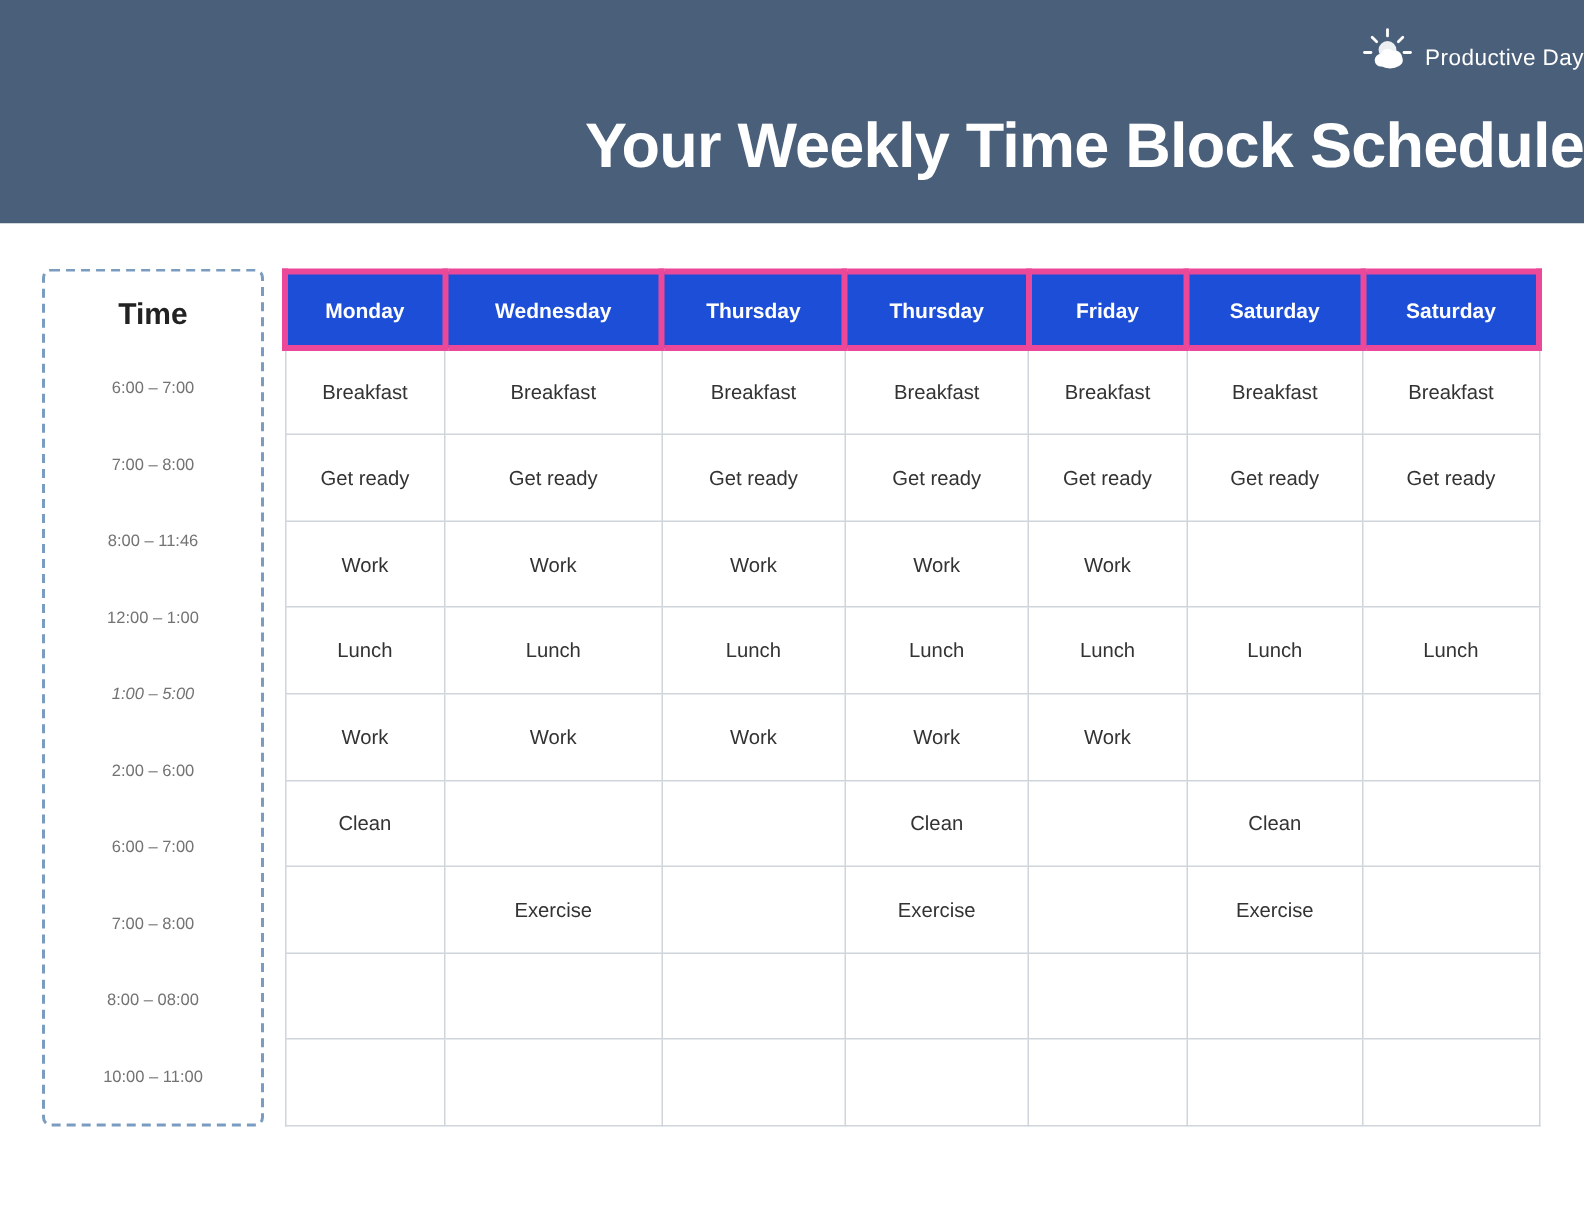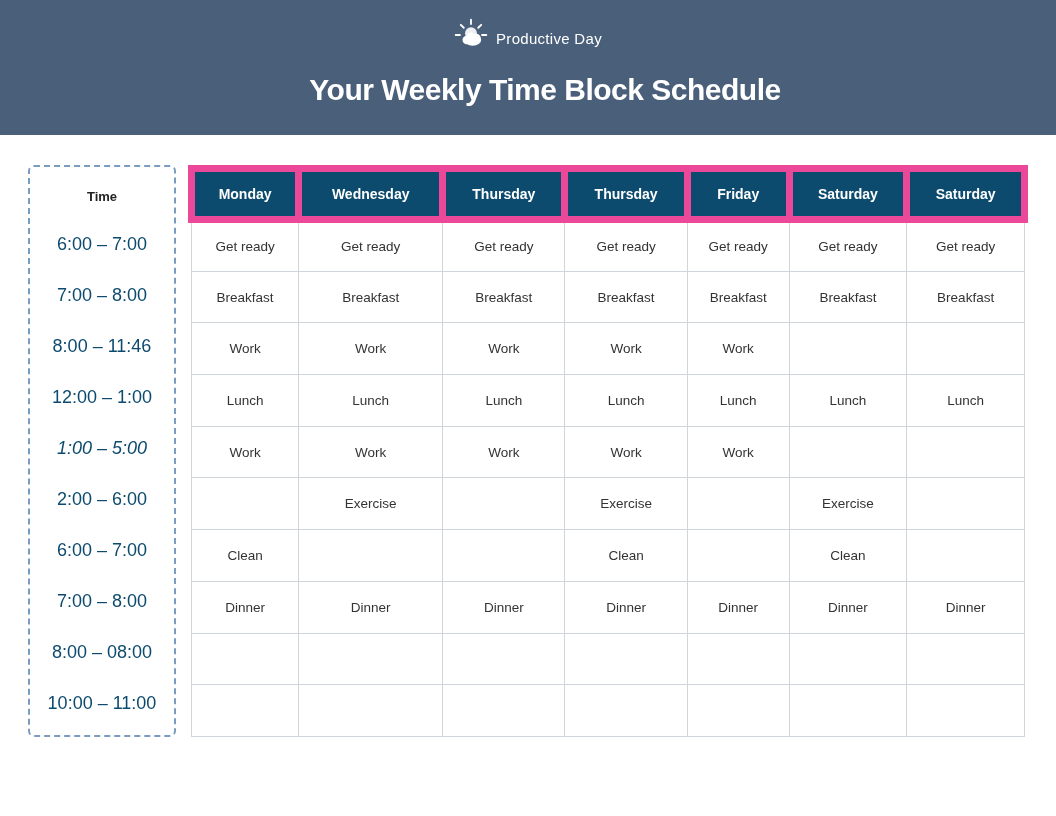--- a/index.html
+++ b/index.html
@@ -7,21 +7,21 @@
     body {
       background: #fff;
       font-family: 'Helvetica Neue', Arial, sans-serif;
       width: 1056px;
       min-height: 816px;
     }
 
     .header {
       background: #4a5f7a;
       padding: 18px 0 28px 0;
-      text-align: center;
+      text-align: right;
     }
 
     .brand {
       display: inline-flex;
       align-items: center;
       gap: 8px;
       margin-bottom: 14px;
     }
 
     .brand-icon {
@@ -31,21 +31,21 @@
 
     .brand-label {
       color: #fff;
       font-size: 15px;
       font-weight: 400;
       letter-spacing: 0.3px;
     }
 
     .page-title {
       color: #fff;
-      font-size: 30px;
+      font-size: 42px;
       font-weight: 800;
       letter-spacing: -0.5px;
       padding-left: 34px;
     }
 
     .content {
       padding: 30px 28px 28px 28px;
       background: #fff;
     }
 
@@ -61,54 +61,54 @@
       min-width: 148px;
       width: 148px;
       margin-right: 12px;
       flex-shrink: 0;
       display: flex;
       flex-direction: column;
     }
 
     .time-col-header {
       font-weight: 700;
-      font-size: 13px;
+      font-size: 20px;
       color: #222;
       text-align: center;
       padding: 10px 0 10px 0;
       height: 46px;
       display: flex;
       align-items: center;
       justify-content: center;
     }
 
     .time-cell {
-      font-size: 18px;
-      color: #0c4a6e;
+      font-size: 11px;
+      color: #737373;
       text-align: center;
       padding: 0 6px;
       display: flex;
       align-items: center;
       justify-content: center;
     }
 
     .schedule-table {
       flex: 1;
       border-collapse: collapse;
       border: 1px solid #ccc;
     }
 
     .schedule-table th {
-      background: #0c4a6e;
+      background: #1d4ed8;
       color: #fff;
       font-size: 14px;
       font-weight: 700;
       text-align: center;
       padding: 10px 6px;
-      border: 7px solid #ec4899;
+      border: 4px solid #ec4899;
     }
 
     .schedule-table td {
       font-size: 13.5px;
       color: #333;
       text-align: center;
       padding: 0 4px;
       border: 1px solid #d0d5dc;
       vertical-align: middle;
     }
@@ -173,90 +173,81 @@
             <th>Wednesday</th>
             <th>Thursday</th>
             <th>Thursday</th>
             <th>Friday</th>
             <th>Saturday</th>
             <th>Saturday</th>
           </tr>
       </thead>
       <tbody id="schedule-body">
           <tr>
-            <td>Get ready</td>
-            <td>Get ready</td>
-            <td>Get ready</td>
-            <td>Get ready</td>
-            <td>Get ready</td>
-            <td>Get ready</td>
-            <td>Get ready</td>
-          </tr>
-          <tr>
-            <td>Breakfast</td>
-            <td>Breakfast</td>
-            <td>Breakfast</td>
-            <td>Breakfast</td>
-            <td>Breakfast</td>
-            <td>Breakfast</td>
-            <td>Breakfast</td>
-          </tr>
-          <tr>
-            <td>Work</td>
-            <td>Work</td>
-            <td>Work</td>
-            <td>Work</td>
-            <td>Work</td>
-            <td></td>
-            <td></td>
-          </tr>
-          <tr>
-            <td>Lunch</td>
-            <td>Lunch</td>
-            <td>Lunch</td>
-            <td>Lunch</td>
-            <td>Lunch</td>
-            <td>Lunch</td>
-            <td>Lunch</td>
-          </tr>
-          <tr>
-            <td>Work</td>
-            <td>Work</td>
-            <td>Work</td>
-            <td>Work</td>
-            <td>Work</td>
-            <td></td>
+            <td>Breakfast</td>
+            <td>Breakfast</td>
+            <td>Breakfast</td>
+            <td>Breakfast</td>
+            <td>Breakfast</td>
+            <td>Breakfast</td>
+            <td>Breakfast</td>
+          </tr>
+          <tr>
+            <td>Get ready</td>
+            <td>Get ready</td>
+            <td>Get ready</td>
+            <td>Get ready</td>
+            <td>Get ready</td>
+            <td>Get ready</td>
+            <td>Get ready</td>
+          </tr>
+          <tr>
+            <td>Work</td>
+            <td>Work</td>
+            <td>Work</td>
+            <td>Work</td>
+            <td>Work</td>
+            <td></td>
+            <td></td>
+          </tr>
+          <tr>
+            <td>Lunch</td>
+            <td>Lunch</td>
+            <td>Lunch</td>
+            <td>Lunch</td>
+            <td>Lunch</td>
+            <td>Lunch</td>
+            <td>Lunch</td>
+          </tr>
+          <tr>
+            <td>Work</td>
+            <td>Work</td>
+            <td>Work</td>
+            <td>Work</td>
+            <td>Work</td>
+            <td></td>
+            <td></td>
+          </tr>
+          <tr>
+            <td>Clean</td>
+            <td></td>
+            <td></td>
+            <td>Clean</td>
+            <td></td>
+            <td>Clean</td>
             <td></td>
           </tr>
           <tr>
             <td></td>
             <td>Exercise</td>
             <td></td>
             <td>Exercise</td>
             <td></td>
             <td>Exercise</td>
             <td></td>
-          </tr>
-          <tr>
-            <td>Clean</td>
-            <td></td>
-            <td></td>
-            <td>Clean</td>
-            <td></td>
-            <td>Clean</td>
-            <td></td>
-          </tr>
-          <tr>
-            <td>Dinner</td>
-            <td>Dinner</td>
-            <td>Dinner</td>
-            <td>Dinner</td>
-            <td>Dinner</td>
-            <td>Dinner</td>
-            <td>Dinner</td>
           </tr>
           <tr>
             <td></td>
             <td></td>
             <td></td>
             <td></td>
             <td></td>
             <td></td>
             <td></td>
           </tr>

